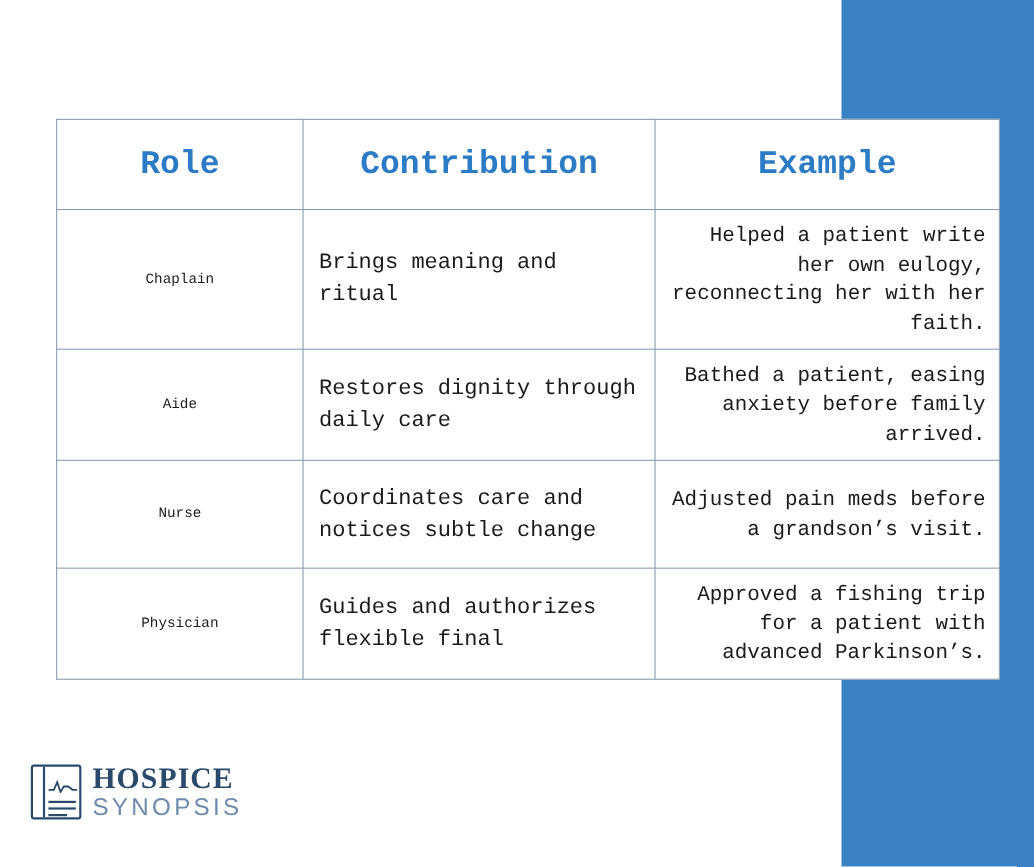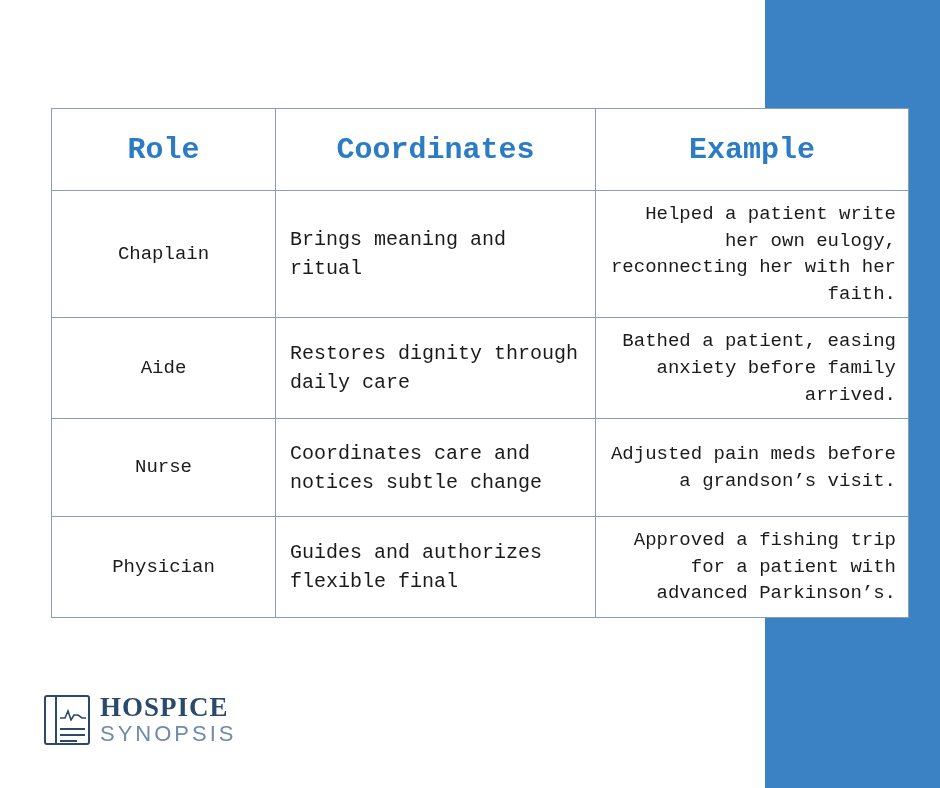--- a/index.html
+++ b/index.html
@@ -63,21 +63,21 @@
     font-weight: bold;
     text-align: center;
     padding: 6px 10px;
   }
   col.c1 { width: 224px; }
   col.c2 { width: 320px; }
   col.c3 { width: 313px; }
 
   td.role {
     text-align: center;
-    font-size: 19px;
+    font-size: 13px;
     color: #1b1b1b;
     padding: 10px 12px;
     line-height: 1.3;
   }
   td.contribution {
     text-align: left;
     font-size: 20px;
     color: #1b1b1b;
     padding: 10px 12px 10px 14px;
     line-height: 1.45;
@@ -87,21 +87,21 @@
     font-size: 19px;
     color: #1b1b1b;
     padding: 10px 12px 10px 12px;
     line-height: 1.4;
   }
   tr.body-row { height: 98px; }
 
   
   .logo {
     position: absolute;
-    left: 44px;
+    left: 28px;
     top: 694px;
     display: flex;
     align-items: center;
     gap: 10px;
   }
   .logo-mark {
     width: 46px;
     height: 50px;
     border: 2px solid #2a4a6b;
     border-radius: 3px;
@@ -160,21 +160,21 @@
   <div class="table-wrap">
     <table class="matrix">
       <colgroup>
         <col class="c1">
           <col class="c2">
           <col class="c3">
       </colgroup>
       <thead>
         <tr>
           <th>Role</th>
-          <th>Coordinates</th>
+          <th>Contribution</th>
           <th>Example</th>
         </tr>
       </thead>
       <tbody>
         <tr class="body-row">
           <td class="role">Chaplain</td>
           <td class="contribution">Brings meaning and ritual</td>
           <td class="example">Helped a patient write her own eulogy, reconnecting her with her faith.</td>
         </tr>
         <tr class="body-row">

